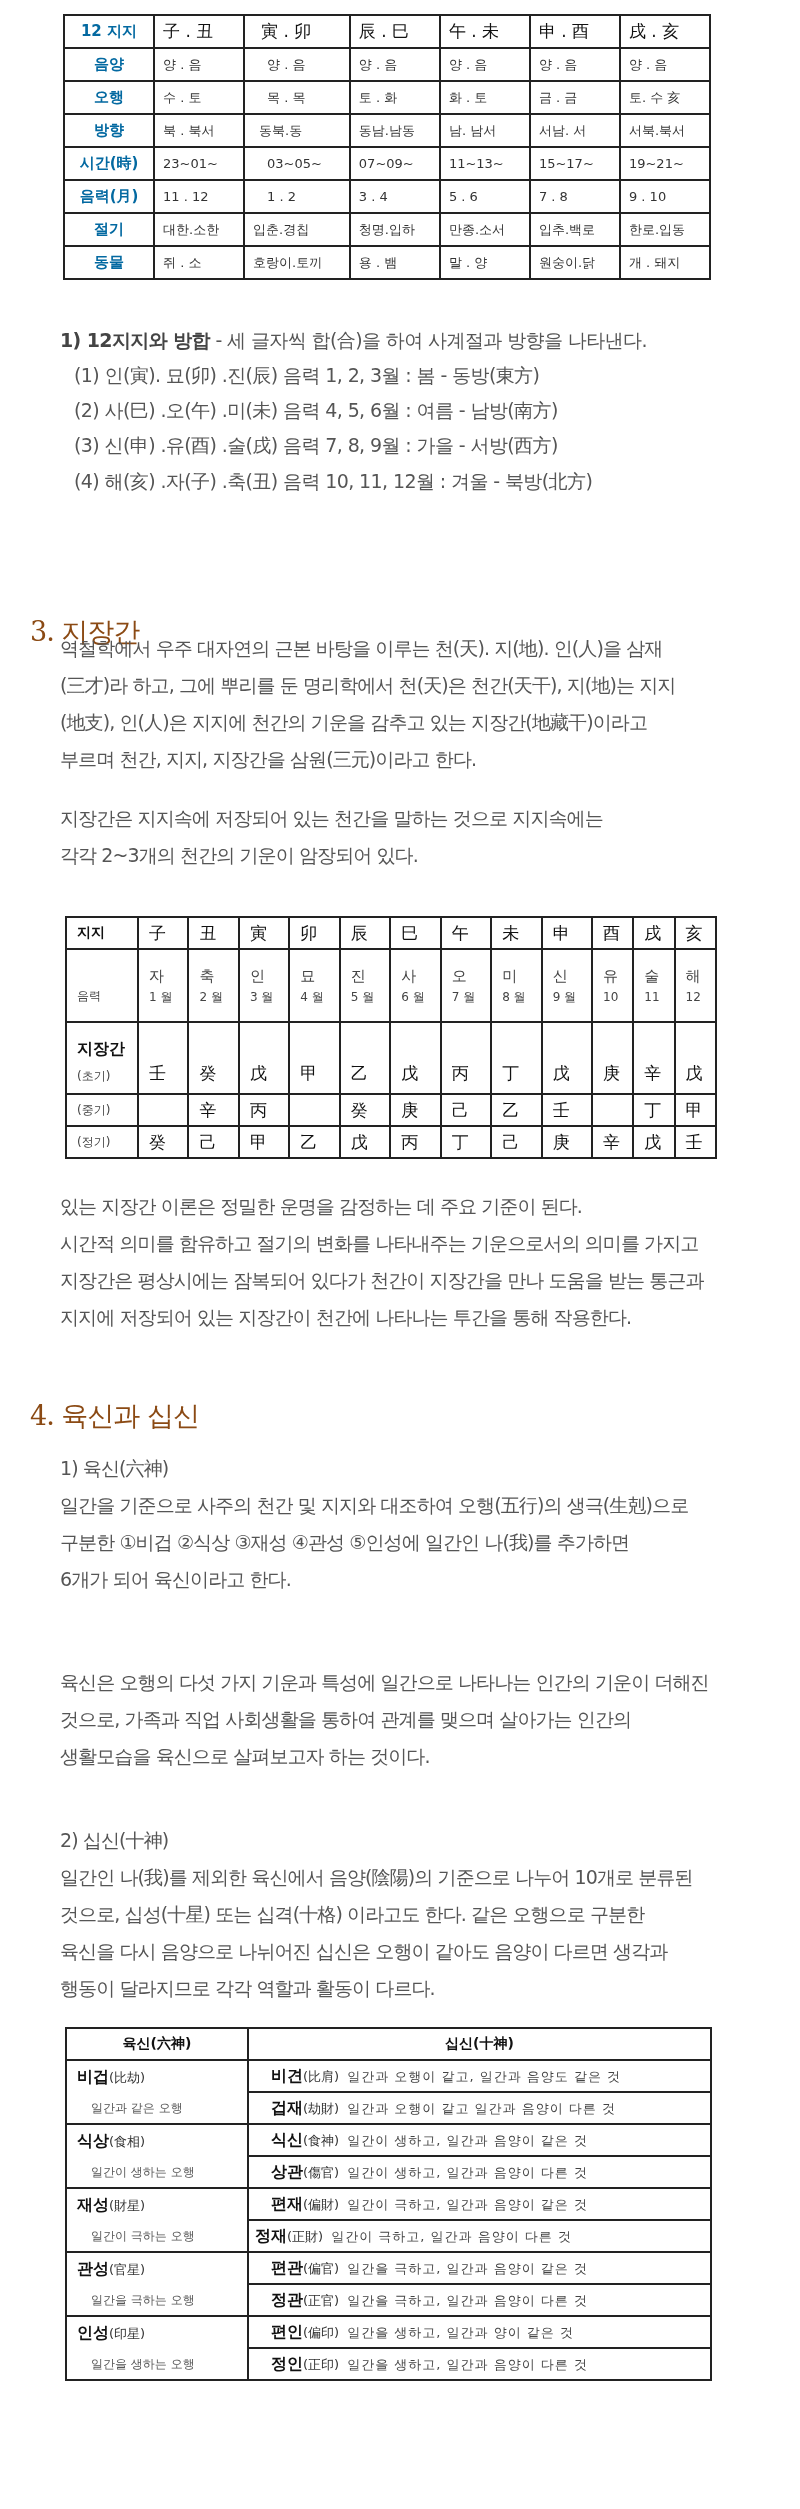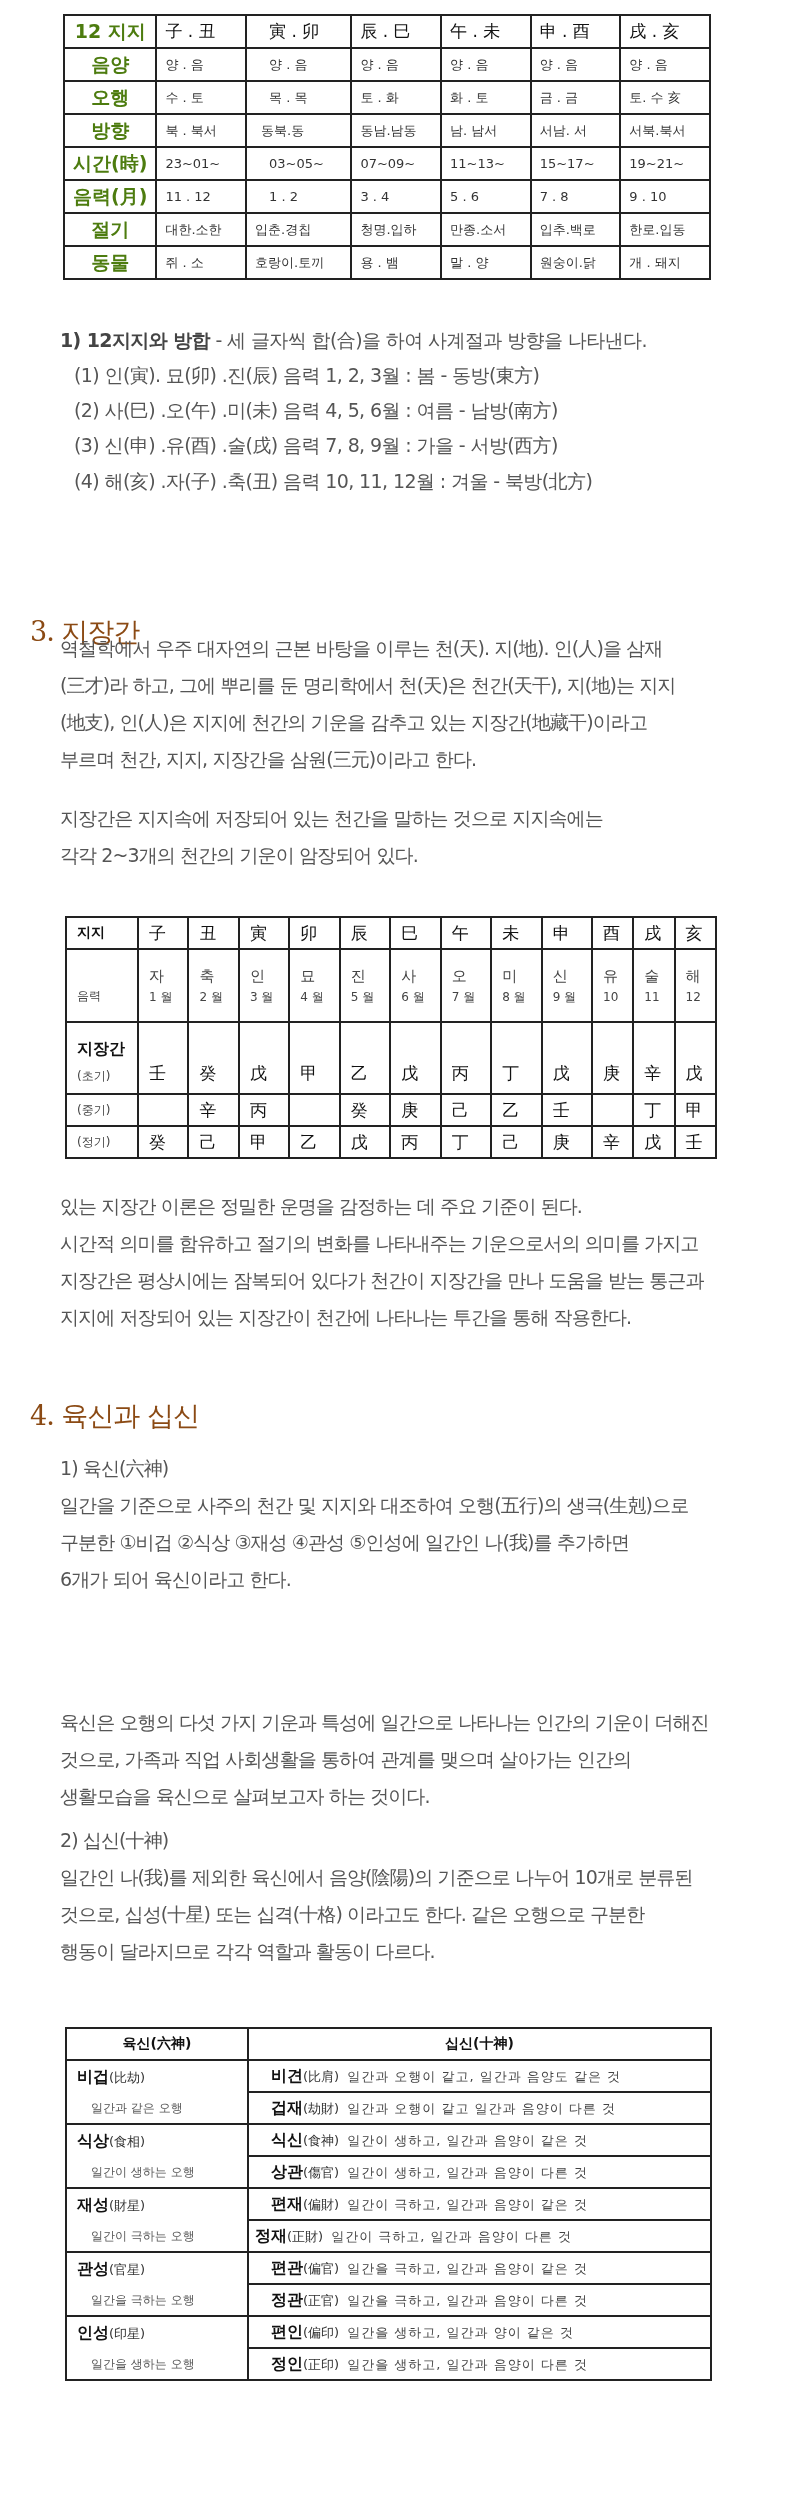--- a/index.html
+++ b/index.html
@@ -7,21 +7,21 @@
          font-family:"DejaVu Sans", "Liberation Sans", sans-serif; color:#222; }
 
   table.grid { border-collapse:collapse; position:absolute; background:#fff; }
   table.grid td { border:2px solid #222; padding:0 8px; font-size:13px; color:#333; white-space:nowrap; }
   table.grid td.hd { font-weight:bold; color:#111; text-align:center; font-size:14px; }
   table.grid td.han { font-size:17px; color:#111; }
 
   
   #t1 { left:63px; top:14px; width:648px; }
   #t1 td { height:31px; }
-  #t1 td.rowh { width:72px; text-align:center; font-weight:bold; font-size:19px; color:#4d7c0f; }
+  #t1 td.rowh { width:72px; text-align:center; font-weight:bold; font-size:15px; color:#0369a1; }
 
   
   #t2 { left:65px; top:916px; width:652px; }
   #t2 td { padding:0 0 0 10px; }
   #t2 td.rowh { width:60px; }
   #t2 .r-head td { height:30px; }
   #t2 .r-month td { height:55px; vertical-align:middle; }
   #t2 .r-cho td { height:62px; vertical-align:bottom; padding-bottom:8px; }
   #t2 .r-jung td, #t2 .r-jeong td { height:30px; }
   #t2 .mname { display:block; font-size:15px; color:#444; line-height:22px; }
@@ -50,21 +50,21 @@
   .para p { margin:0; }
 </style>
 </head>
 <body>
 
 <table class="grid" id="t1">
   <tbody>
       <tr>
     <td class="hd rowh">12 지지</td>
     <td class="han">子 . 丑</td>
-    <td class="han" style="padding-left:22px">寅 . 卯</td>
+    <td class="han" style="padding-left:16px">寅 . 卯</td>
     <td class="han">辰 . 巳</td>
     <td class="han">午 . 未</td>
     <td class="han">申 . 酉</td>
     <td class="han">戌 . 亥</td>
   </tr>
   <tr>
     <td class="rowh">음양</td>
     <td>양 . 음</td>
     <td style="padding-left:22px">양 . 음</td>
     <td>양 . 음</td>
@@ -276,30 +276,31 @@
 
 <div class="h2" style="top:1398px;">4. 육신과 십신</div>
 
 <div class="para" style="top:1450px;">
   <p>1) 육신(六神)</p>
   <p>일간을 기준으로 사주의 천간 및 지지와 대조하여 오행(五行)의 생극(生剋)으로</p>
   <p>구분한 ①비겁 ②식상 ③재성 ④관성 ⑤인성에 일간인 나(我)를 추가하면</p>
   <p>6개가 되어 육신이라고 한다.</p>
 </div>
 
-<div class="para" style="top:1704px;">
+<div class="para" style="top:1664px;">
   <p>육신은 오행의 다섯 가지 기운과 특성에 일간으로 나타나는 인간의 기운이 더해진</p>
   <p>것으로, 가족과 직업 사회생활을 통하여 관계를 맺으며 살아가는 인간의</p>
   <p>생활모습을 육신으로 살펴보고자 하는 것이다.</p>
 </div>
 
 <div class="para" style="top:1822px;">
   <p>2) 십신(十神)</p>
   <p>일간인 나(我)를 제외한 육신에서 음양(陰陽)의 기준으로 나누어 10개로 분류된</p>
   <p>것으로, 십성(十星) 또는 십격(十格) 이라고도 한다. 같은 오행으로 구분한</p>
+  <p>육신을 다시 음양으로 나뉘어진 십신은 오행이 같아도 음양이 다르면 생각과</p>
   <p>행동이 달라지므로 각각 역할과 활동이 다르다.</p>
 </div>
 
 <table class="grid" id="t3">
   <tbody>
       <tr>
     <td class="hd" style="width:160px">육신(六神)</td>
     <td class="hd">십신(十神)</td>
   </tr>
 

